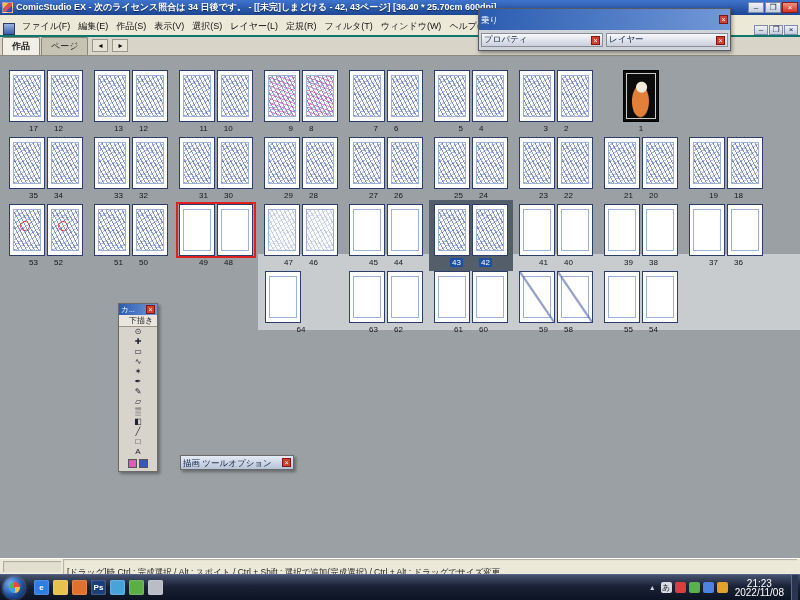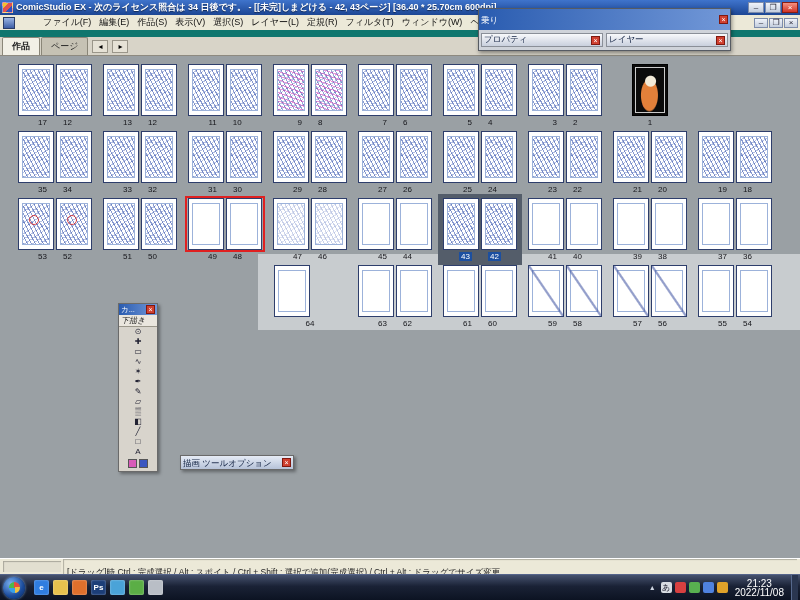--- a/index.html
+++ b/index.html
@@ -22,44 +22,44 @@
     border:1px solid rgba(255,255,255,.4); }
   .title-text { flex:1; font-size:9px; font-weight:bold; white-space:nowrap;
     overflow:hidden; text-shadow:0 1px 1px rgba(0,0,0,.5); }
   .winbtns { display:flex; gap:1px; }
   .winbtn { width:16px; height:11px; font-size:8px; line-height:9px; text-align:center;
     color:#223; background:linear-gradient(#f0f3fa,#c4cede); border:1px solid #7d8cab; }
   .winbtn.close { background:linear-gradient(#f59080,#cf3326); color:#fff; border-color:#8a1d12; }
   .winbtn.small { width:14px; height:10px; line-height:8px; }
 
   
-  .menubar { height:22px; background:#ece9d8; border-bottom:7px solid #0f766e;
-    display:flex; align-items:center; font-size:9px; color:#111;gap:21px; }
+  .menubar { height:22px; background:#ece9d8; border-bottom:2px solid #0f766e;
+    display:flex; align-items:flex-end; font-size:9px; color:#111; }
   .child-icon { width:12px; height:12px; margin:0 3px;
     background:linear-gradient(#9ab4e4,#3d5ea6); border:1px solid #2a3c66; }
   .menu-item { padding:2px 4px; white-space:nowrap; }
   .mb-toolbar { display:flex; gap:2px; margin-left:6px; }
   .tb-icon { width:14px; height:13px; border:1px solid #9a968a;
     background:linear-gradient(#ffffff,#d6d2c4); font-size:9px; line-height:11px; text-align:center; color:#345; }
 
   
   .tabrow { height:19px; background:#d8d4c8; border-bottom:1px solid #8e8a80;
-    display:flex; align-items:flex-end; padding-left:2px; gap:1px; }
+    display:flex; align-items:center; padding-left:2px; gap:1px; }
   .tab { font-size:9px; padding:2px 9px 2px; background:#c6c2b4; color:#222;
     border:1px solid #8a8678; border-bottom:none; border-radius:2px 2px 0 0; }
   .tab.active { background:#f2f0e6; font-weight:bold; }
   .navbtn { font-size:8px; padding:1px 5px; margin:0 0 2px 3px; background:#e6e2d6;
     border:1px solid #9a968a; line-height:9px; }
 
   
   .canvas { position:absolute; top:56px; left:0; right:0; bottom:42px;
     background:#9aa0a4; overflow:hidden; }
   .light-patch { position:absolute; left:258px; top:198px; width:542px; height:76px;
     background:#c8cccf; }
-  [data-name="page-grid"] { position:relative; z-index:1; padding-top:8px;margin-left:9px; }
+  [data-name="page-grid"] { position:relative; z-index:1; padding-top:14px; }
   .prow { display:flex; gap:9px; padding-left:8px; margin-bottom:4px; height:63px; }
   .pitem { width:76px; flex:0 0 76px; display:flex; flex-direction:column; align-items:center; }
   .pitem.selected { background:#545d6a; box-shadow:0 0 0 4px #545d6a; }
   .spread { position:relative; width:76px; height:52px; display:flex; gap:2px; justify-content:center; }
   .spread.redframe { box-shadow:0 0 0 2px #e02020; }
   .spread.single { justify-content:flex-start; padding-left:2px; }
   .page { position:relative; width:36px; height:52px; background:#fff;
     border:1px solid #2e3e6c; overflow:hidden; }
   .page::before { content:""; position:absolute; inset:4px 3px; border:1px solid #9cb2da; }
   .sk { position:absolute; inset:5px 4px; z-index:1;
@@ -86,22 +86,22 @@
 
   
   .pal-title { height:11px; background:linear-gradient(90deg,#2a5cb0,#7298d8);
     color:#fff; font-size:7.5px; line-height:10px; display:flex; align-items:center;
     justify-content:space-between; padding:0 2px; }
   .pal-title.light { background:linear-gradient(#e6ecf6,#b6c2d8); color:#102040; }
   .pal-close { width:9px; height:9px; flex:0 0 auto; background:#d04030; color:#fff;
     font-size:7px; line-height:7px; text-align:center; border:1px solid #801810; }
   .toolbox { position:absolute; left:118px; top:247px; width:40px; z-index:10;
     background:#d8d4cc; border:1px solid #6a6a6a; box-shadow:2px 2px 3px rgba(0,0,0,.35); }
-  .tb-layerlabel { font-size:8px; line-height:11px; padding:0 2px; background:#eae6de;
-    border-bottom:1px solid #9a968a; color:#222; white-space:nowrap; overflow:hidden;font-style:italic; }
+  .tb-layerlabel { font-size:8px; line-height:11px; padding:0 10px; background:#eae6de;
+    border-bottom:1px solid #9a968a; color:#222; white-space:nowrap; overflow:hidden; }
   .tool-cell { height:10px; font-size:8px; line-height:10px; text-align:center; color:#223; }
   .swatches { display:flex; gap:2px; justify-content:center; padding:2px 0 3px; }
   .swatch { width:9px; height:9px; border:1px solid #555; }
   .toolopts { position:absolute; left:180px; top:399px; width:114px; z-index:10;
     background:#d8d4cc; border:1px solid #6a6a6a; box-shadow:2px 2px 3px rgba(0,0,0,.35); }
   .toolopts .pal-title { height:13px; font-size:8.5px; }
 
   .tr-pal { position:absolute; left:478px; top:8px; width:253px; z-index:60;
     background:#cfd3da; border:1px solid #565b63; box-shadow:1px 2px 4px rgba(0,0,0,.4);
     padding-bottom:3px; }
@@ -568,30 +568,20 @@
             </div>
           </div>
           <div class="pitem" data-name="page-thumbnail">
             <div class="spread cross" data-name="page-spread">
               <div class="page" data-name="page-canvas"></div>
               <div class="page" data-name="page-canvas"></div>
             </div>
             <div class="plabel" data-name="page-number-label">
               <span data-name="page-number">59</span>
               <span data-name="page-number">58</span>
-            </div>
-          </div>
-          <div class="pitem" data-name="page-thumbnail">
-            <div class="spread cross" data-name="page-spread">
-              <div class="page" data-name="page-canvas"></div>
-              <div class="page" data-name="page-canvas"></div>
-            </div>
-            <div class="plabel" data-name="page-number-label">
-              <span data-name="page-number">57</span>
-              <span data-name="page-number">56</span>
             </div>
           </div>
           <div class="pitem" data-name="page-thumbnail">
             <div class="spread" data-name="page-spread">
               <div class="page" data-name="page-canvas"></div>
               <div class="page" data-name="page-canvas"></div>
             </div>
             <div class="plabel" data-name="page-number-label">
               <span data-name="page-number">55</span>
               <span data-name="page-number">54</span>

